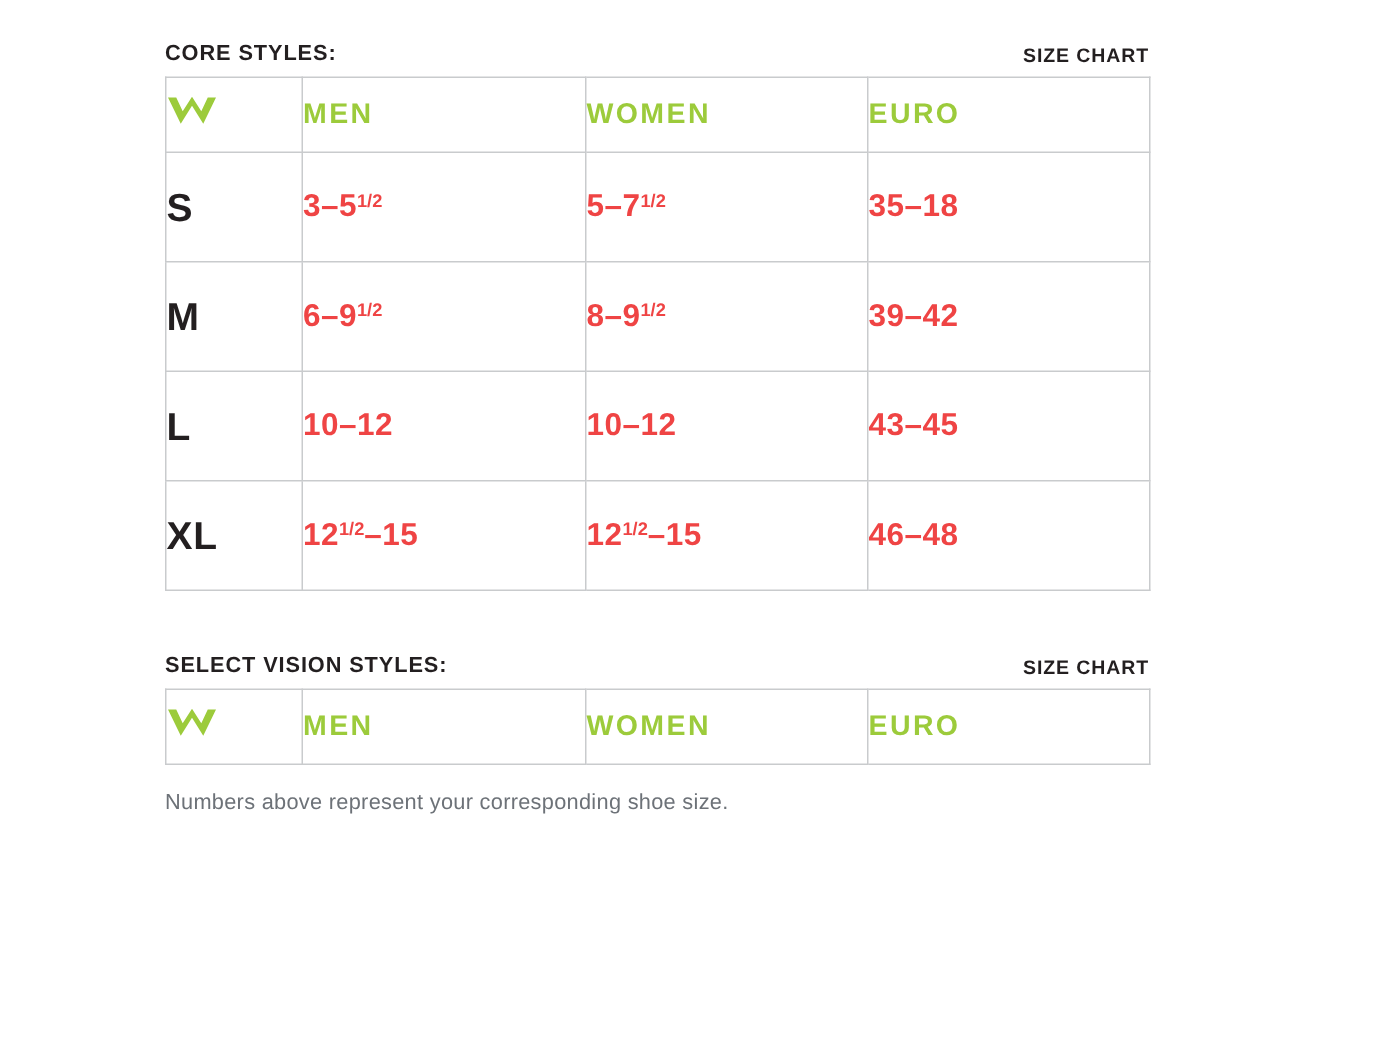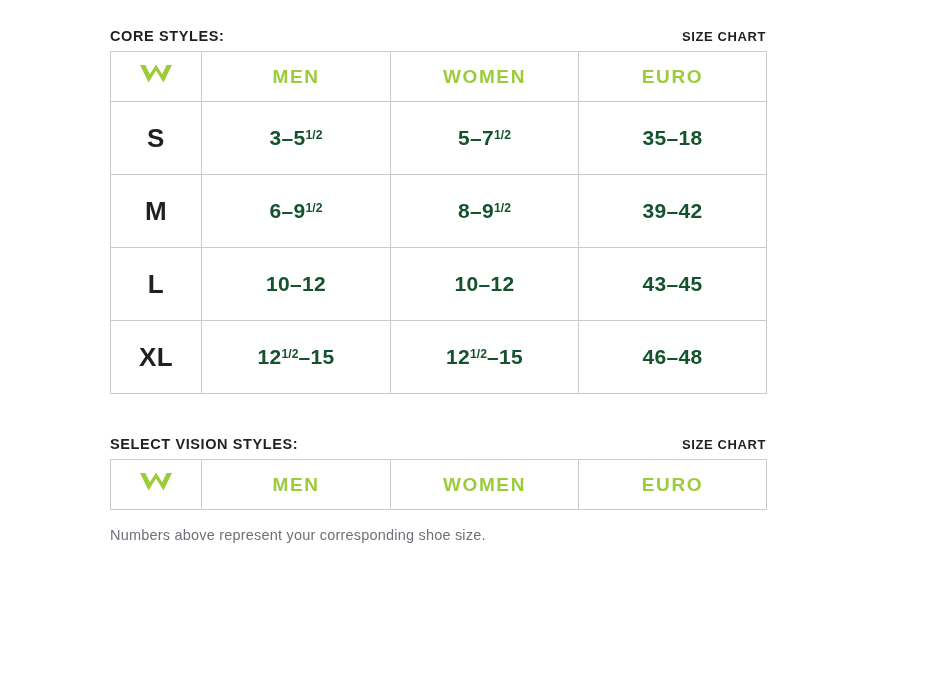--- a/index.html
+++ b/index.html
@@ -47,21 +47,21 @@
     margin-left: 20px;
   }
   table.size-table {
     width: 656px;
     border-collapse: collapse;
     table-layout: fixed;
   }
   table.size-table th,
   table.size-table td {
     border: 1px solid #c9cbcd;
-    text-align: center;
+    text-align: left;
     vertical-align: middle;
   }
   table.size-table col.c1 { width: 91px; }
   table.size-table col.c2 { width: 189px; }
   table.size-table col.c3 { width: 188px; }
   table.size-table col.c4 { width: 188px; }
 
   .head-row th {
     height: 49px;
     font-size: 19px;
@@ -90,21 +90,21 @@
     letter-spacing: 0.5px;
     color: #231f20;
   }
   .second .size-label {
     font-size: 24px;
   }
   .size-value {
     font-size: 21px;
     font-weight: bold;
     letter-spacing: 0.3px;
-    color: #14532d;
+    color: #ef4444;
     white-space: nowrap;
   }
   .size-value sup {
     font-size: 0.58em;
     vertical-align: 0.52em;
     letter-spacing: 0;
   }
   .footnote {
     width: 656px;
     text-align: left;

